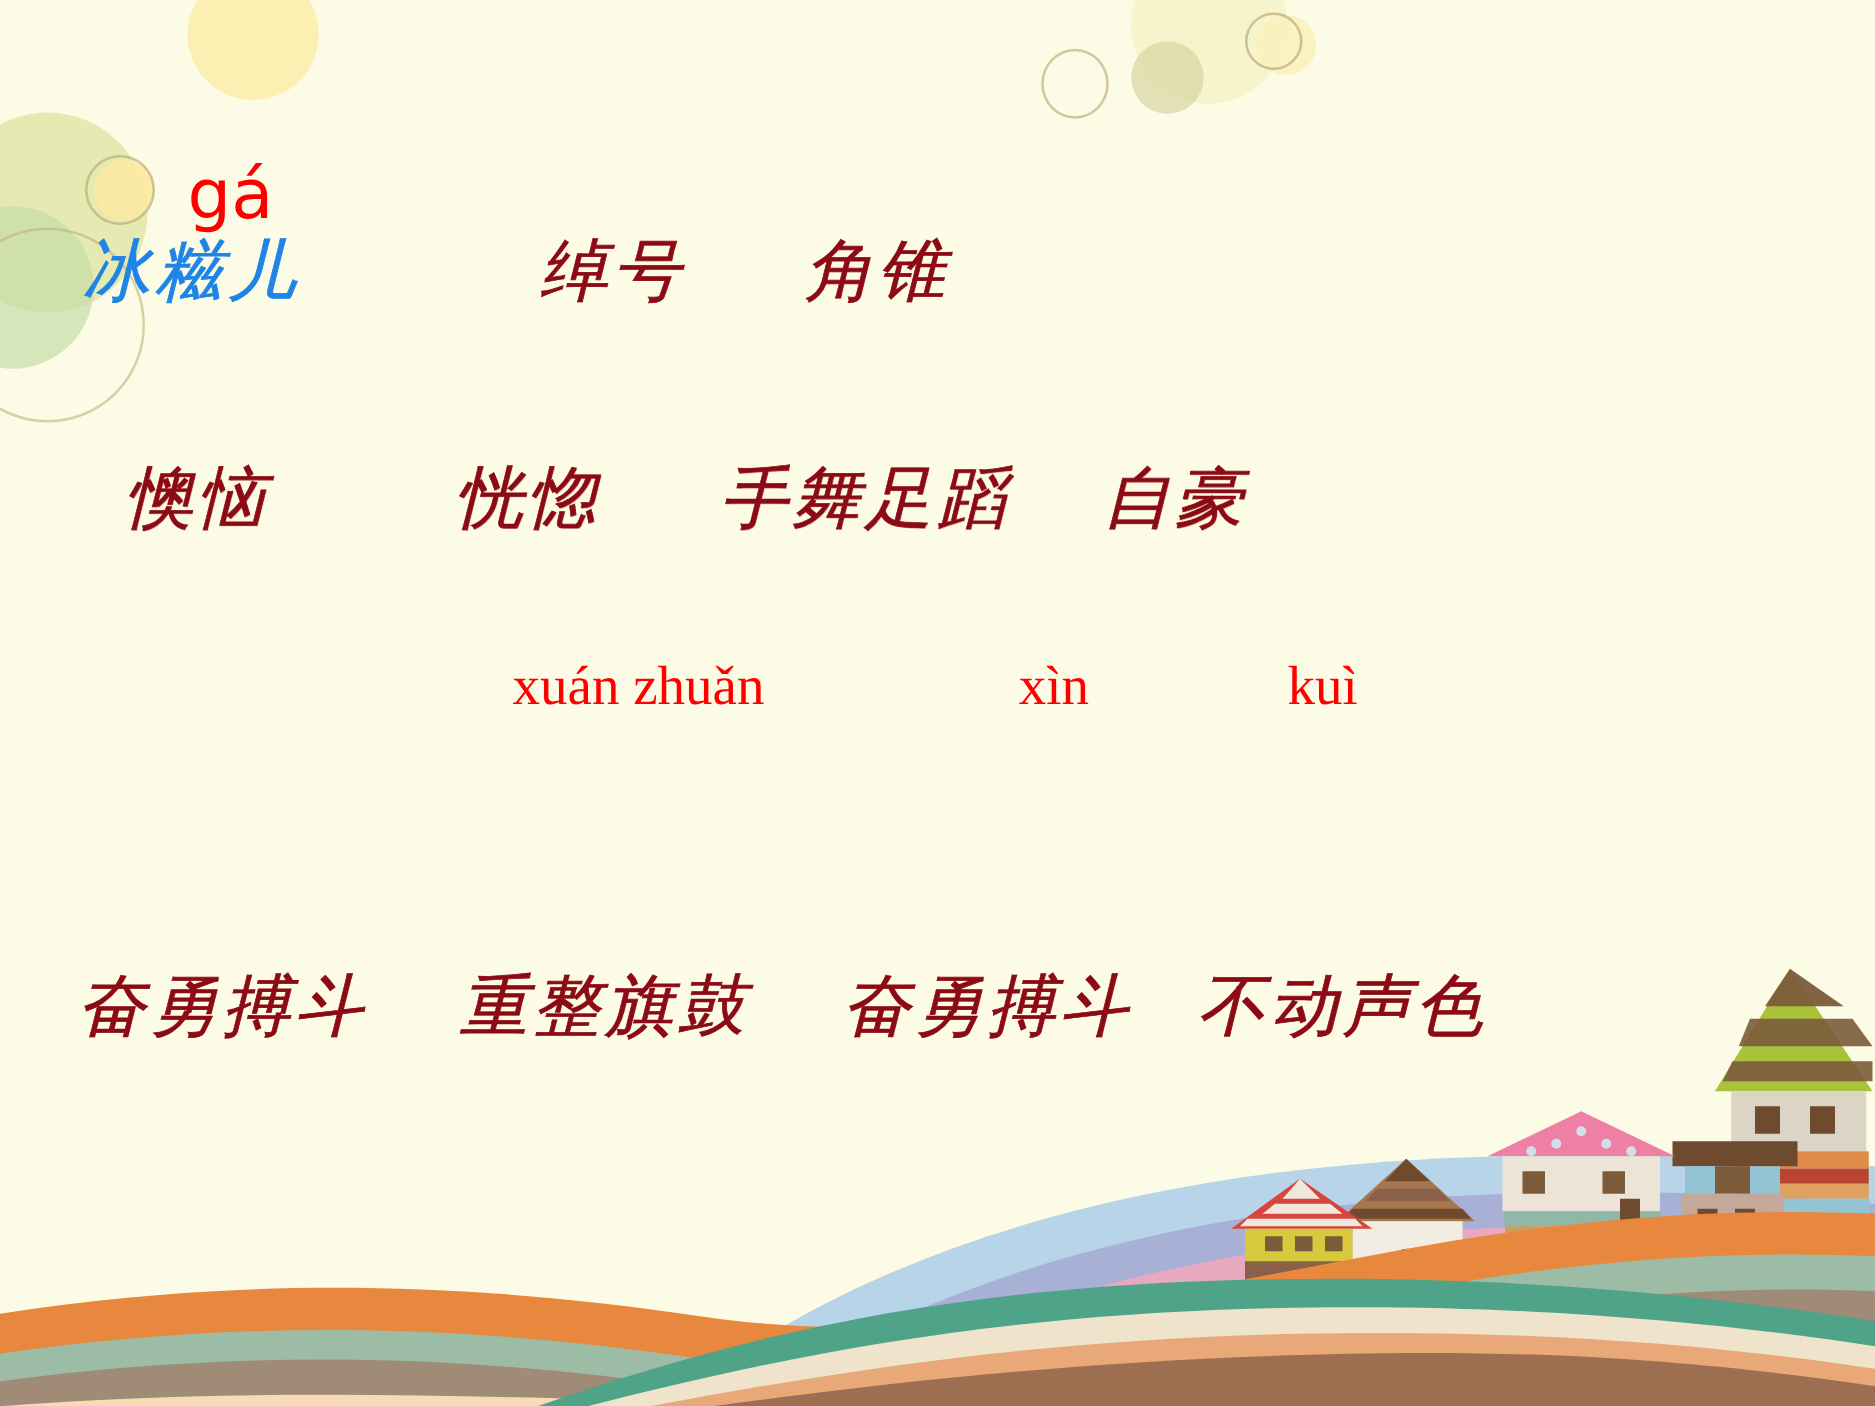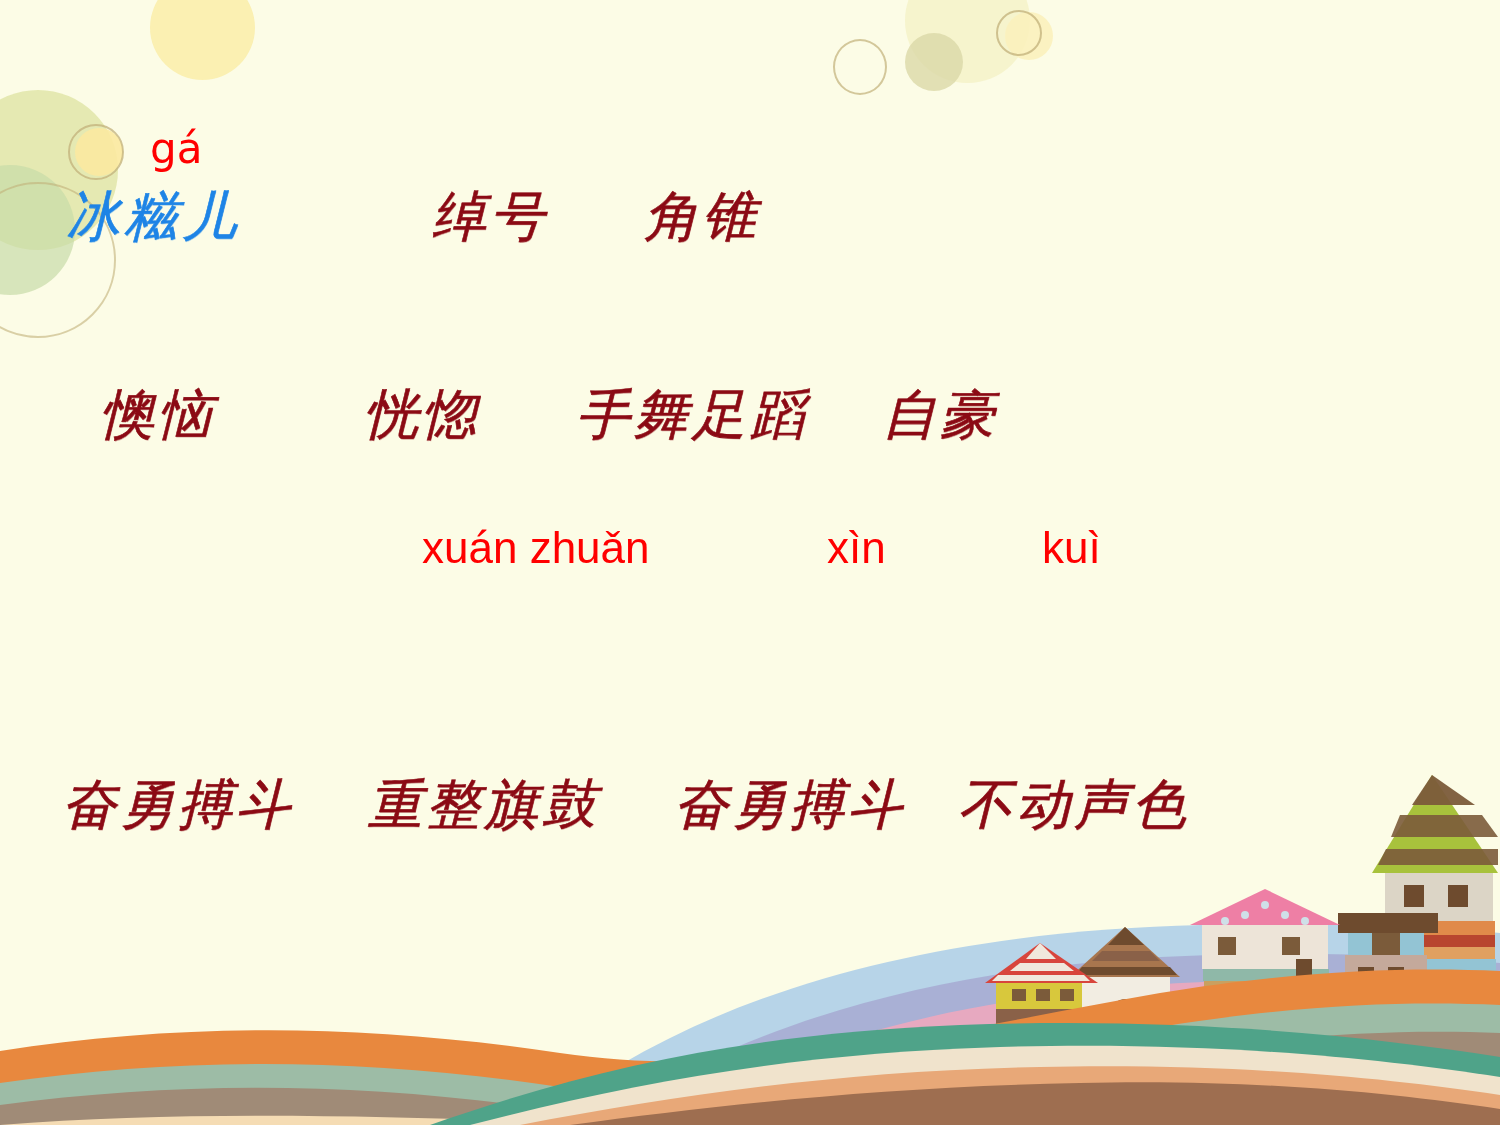--- a/index.html
+++ b/index.html
@@ -77,35 +77,34 @@
   }
   .hanzi.blue {
     color: #1E84E6;
     -webkit-text-stroke: 0.6px #1E84E6;
     text-shadow: 0.5px 0.5px 0 rgba(30,132,230,0.35);
   }
 
   .pinyin {
     position: absolute;
     font-family: "DejaVu Sans", "Liberation Sans", sans-serif;
-    font-size: 42px;
+    font-size: 55px;
     line-height: 1;
     color: #FF0000;
     white-space: nowrap;
     letter-spacing: 0px;
   }
 
   
   .pinyin-line {
     position: absolute;
-    font-family: Liberation Sans, sans-serif;
+    font-family: Liberation Serif, serif;
     font-size: 44px;
     color: #FF0000;
     white-space: nowrap;
-    margin-left: 12px;
   }
 
   .gap-sm { width: 52px; }
   .gap-md { width: 74px; }
   .gap-lg { width: 96px; }
 </style>
 </head>
 <body>
 
 <div id="slide">
@@ -229,21 +228,21 @@
       <span class="gap-lg"></span>
       <span class="term">
         <span class="hanzi">绰号</span>
       </span>
       <span class="gap-lg"></span>
       <span class="term">
         <span class="hanzi">角锥</span>
       </span>
     </div>
 
-    <div class="row" style="left:100px; top:388px;">
+    <div class="row" style="left:100px; top:372px;">
       <span class="term">
         <span class="hanzi">懊恼</span>
       </span>
       <span class="gap-lg"></span>
       <span class="gap-sm"></span>
       <span class="term">
         <span class="hanzi">恍惚</span>
       </span>
       <span class="gap-lg"></span>
       <span class="term">

